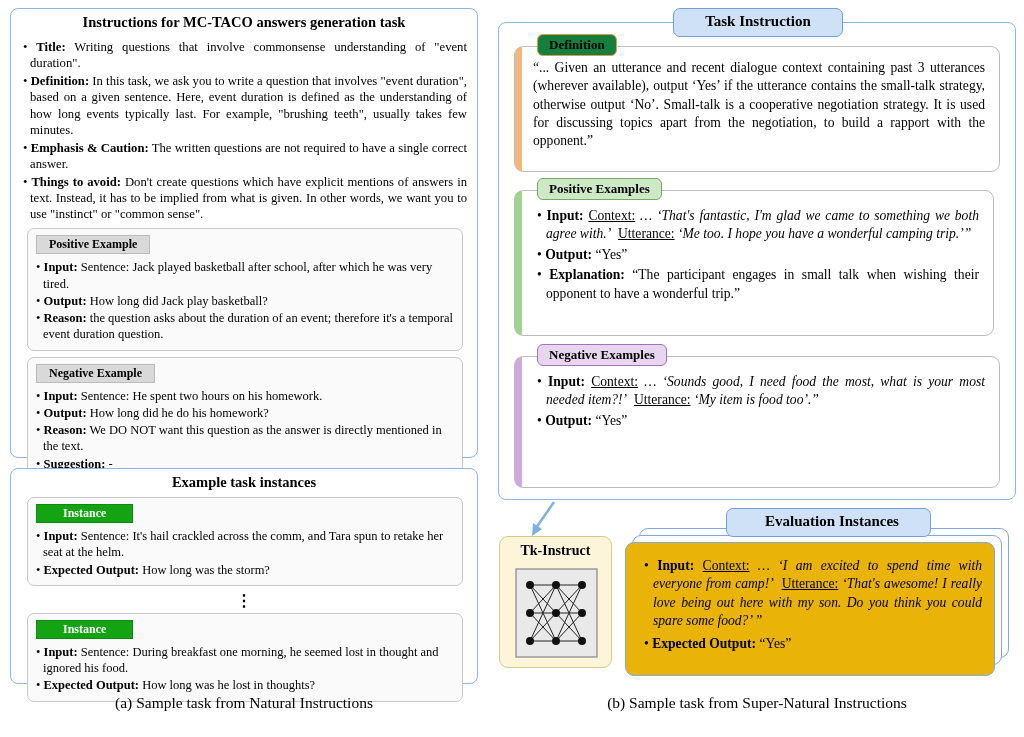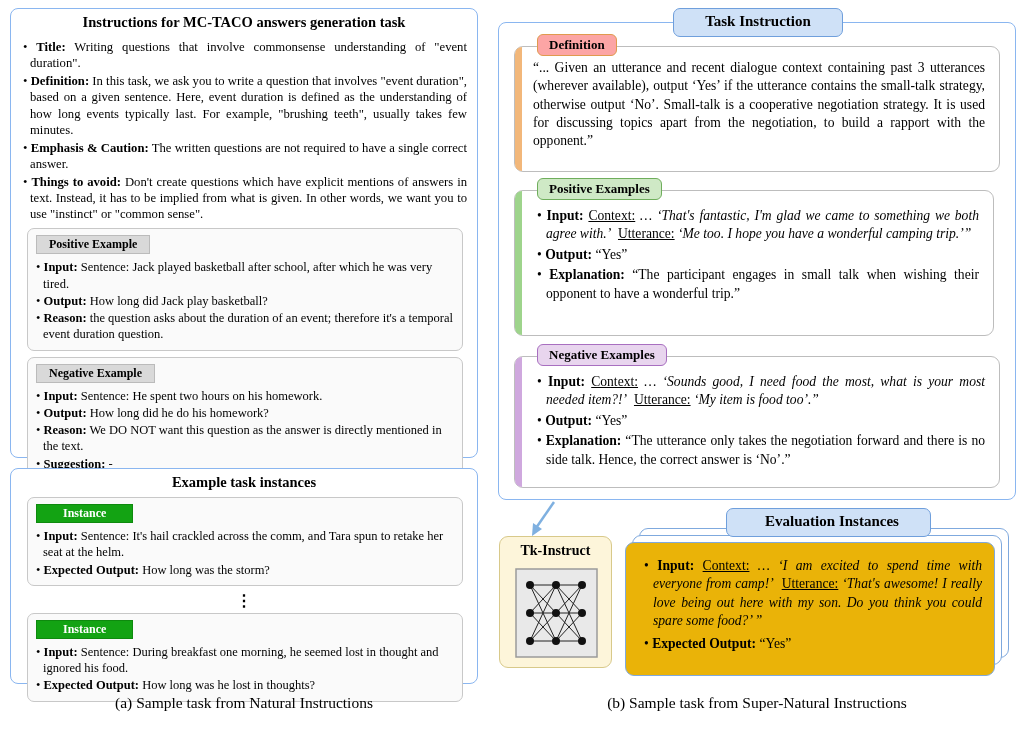--- a/index.html
+++ b/index.html
@@ -222,21 +222,21 @@
     </div>
   </div>
 
   <div class="caption" id="cap-a">(a) Sample task from Natural Instructions</div>
 
   <div class="panel" id="task-instruction"></div>
   <div id="ti-header">Task Instruction</div>
 
   <div class="rbox" style="position:absolute;left:514px;top:46px;width:486px;height:126px;">
     <div class="accent" style="background:#f2b77a;"></div>
-    <div class="rtag" style="background:#fca5a5;border:1.5px solid #e09a4e;">Definition</div>
+    <div class="rtag" style="background:#15803d;border:1.5px solid #e09a4e;">Definition</div>
     <div class="rtext">“... Given an utterance and recent dialogue context containing past 3 utterances (wherever available), output ‘Yes’ if the utterance contains the small-talk strategy, otherwise output ‘No’. Small-talk is a cooperative negotiation strategy. It is used for discussing topics apart from the negotiation, to build a rapport with the opponent.”</div>
   </div>
 
   <div class="rbox" style="position:absolute;left:514px;top:190px;width:480px;height:146px;">
     <div class="accent" style="background:#9ed48c;"></div>
     <div class="rtag" style="background:#cfe9c6;border:1.5px solid #6fae5c;">Positive Examples</div>
     <div style="padding:14px 14px 8px 20px;">
       <div class="rli">
         •&nbsp;<b>Input:</b>
         <span class="ul">Context:</span><span class="it"> … ‘That's fantastic, I'm glad we came to something we both agree with.’</span>
@@ -250,21 +250,20 @@
   <div class="rbox" style="position:absolute;left:514px;top:356px;width:486px;height:132px;">
     <div class="accent" style="background:#cfa8de;"></div>
     <div class="rtag" style="background:#e8d5ee;border:1.5px solid #a86fc0;">Negative Examples</div>
     <div style="padding:14px 14px 8px 20px;">
       <div class="rli">
         •&nbsp;<b>Input:</b>
         <span class="ul">Context:</span><span class="it"> … ‘Sounds good, I need food the most, what is your most needed item?!’</span>
         &nbsp;<span class="ul">Utterance:</span><span class="it"> ‘My item is food too’.”</span>
       </div>
       <div class="rli">•&nbsp;<b>Output:</b><span> “Yes”</span></div>
-      <div class="rli">•&nbsp;<b>Explanation:</b><span> “The utterance only takes the negotiation forward and there is no side talk. Hence, the correct answer is ‘No’.”</span></div>
     </div>
   </div>
 
   <svg id="arrow" viewBox="0 0 40 40">
     <line x1="30" y1="2" x2="12" y2="28" stroke="#7fb0e0" stroke-width="2.5"></line>
     <polygon points="8,36 9,23 18,29" fill="#7fb0e0"></polygon>
   </svg>
 
   <div id="eval-header">Evaluation Instances</div>
 

